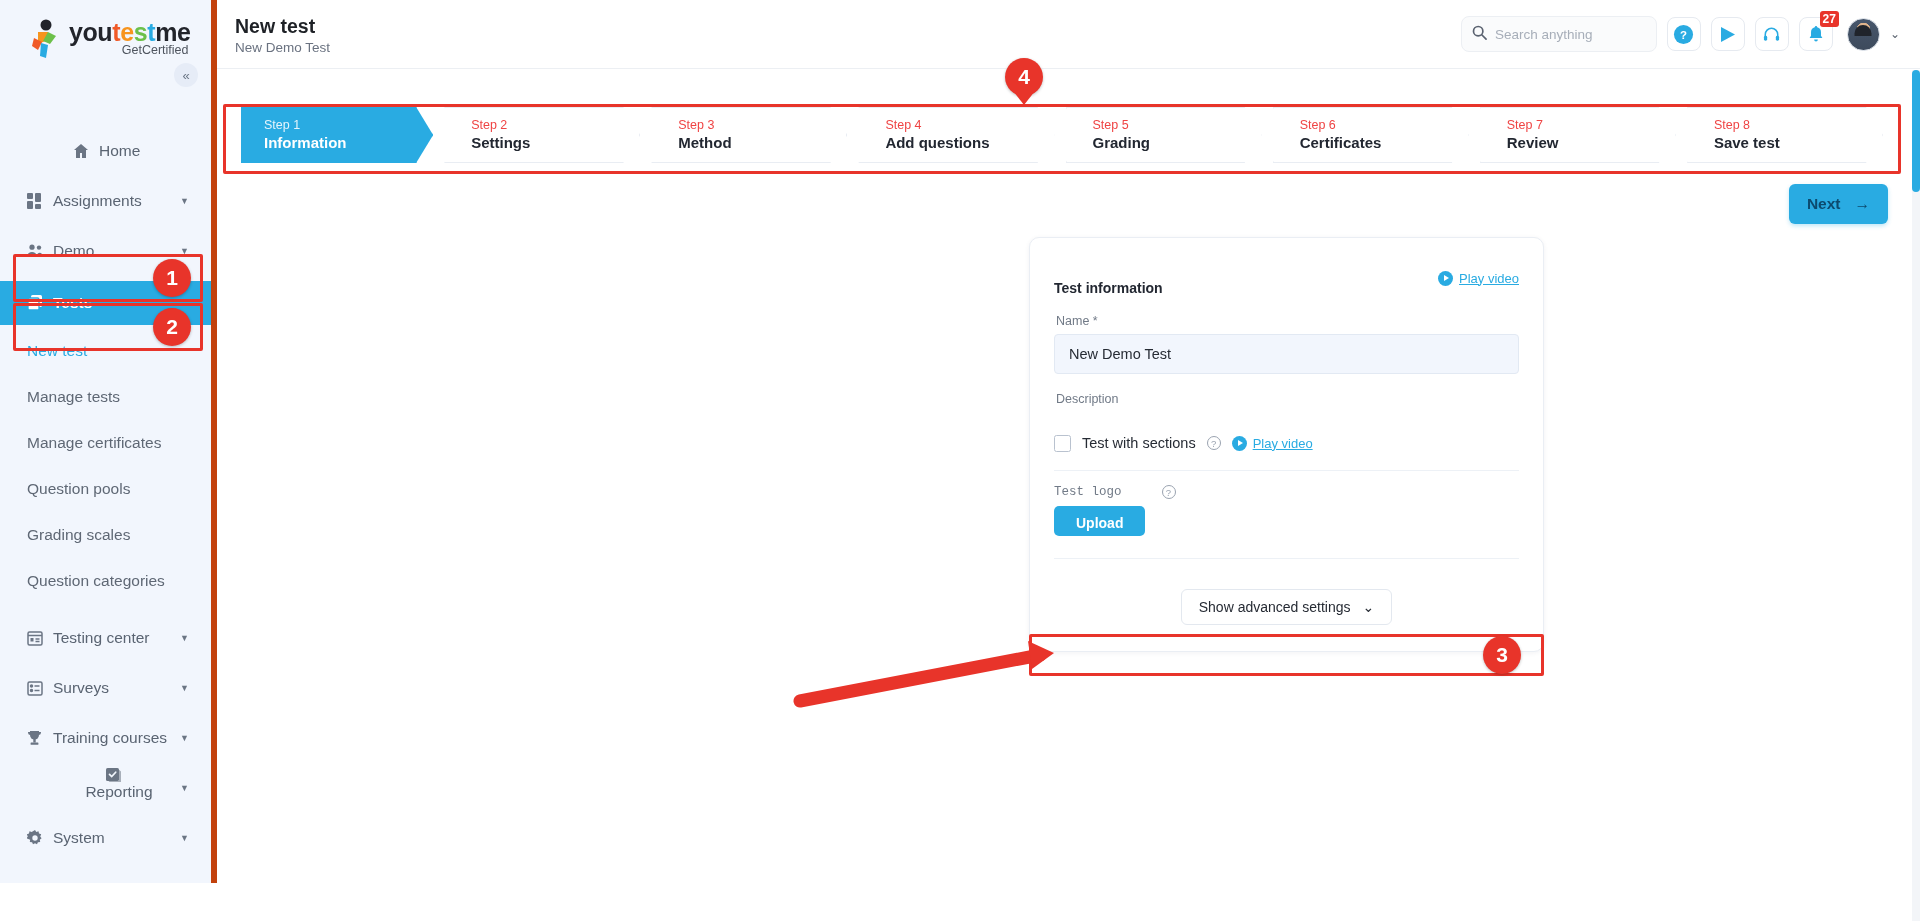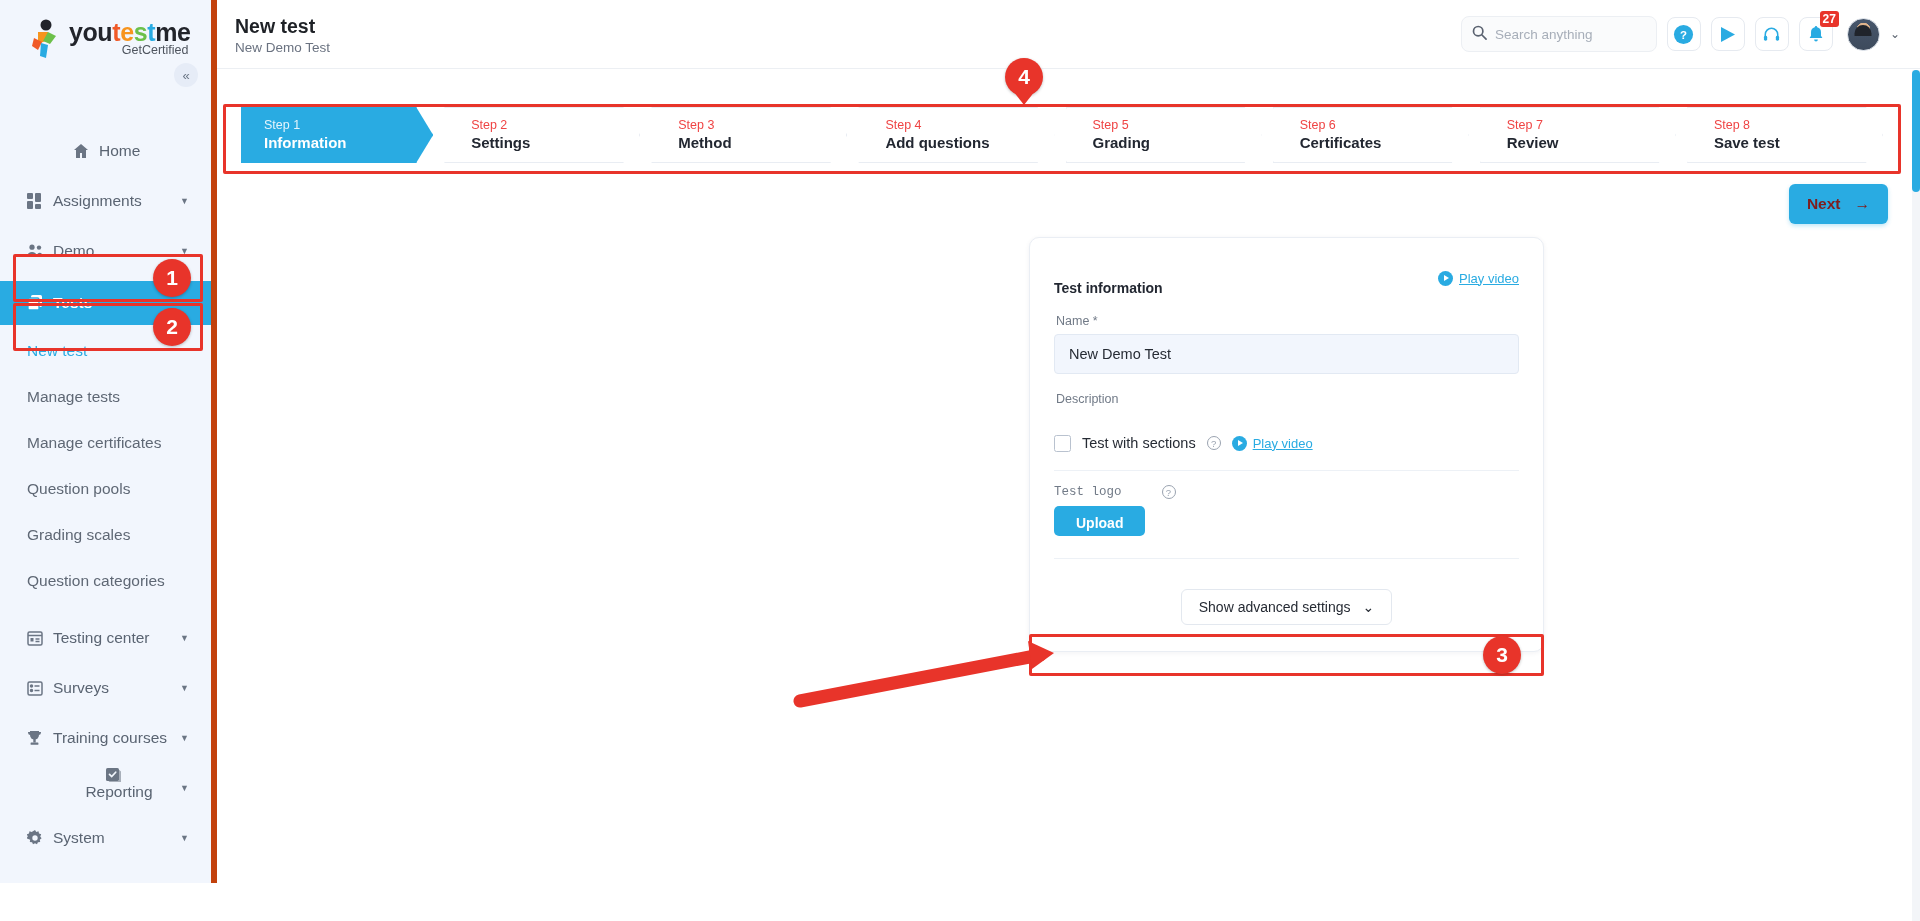--- a/index.html
+++ b/index.html
@@ -138,21 +138,21 @@
     position: absolute; left: 1013px; top: 91px; width: 0; height: 0;
     border-left: 11px solid transparent; border-right: 11px solid transparent;
     border-top: 14px solid #e8342a;
   }
 
   
   #main { position: absolute; left: 217px; top: 174px; right: 0; bottom: 0; background:#fff; }
   .next-row { display: flex; justify-content: flex-end; padding: 10px 32px 0 0; }
   .next-btn {
     height: 40px; min-width: 95px; border-radius: 6px; background: #29abe2;
-    color: #7f1d1d; font-size: 15.5px; font-weight: bold;
+    color: #0c4a6e; font-size: 15.5px; font-weight: bold;
     display: flex; align-items: center; justify-content: center; gap: 14px;
     padding: 4px 18px; cursor: pointer; border: none;
     box-shadow: 0 2px 4px rgba(41,171,226,.3);
   }
 
   .card {
     position: absolute; left: 812px; top: 63px; width: 515px;
     background: #fff; border: 1px solid #eaeef4; border-radius: 10px;
     box-shadow: 0 1px 5px rgba(30,40,60,.06);
     padding: 22px 24px 26px 24px;

